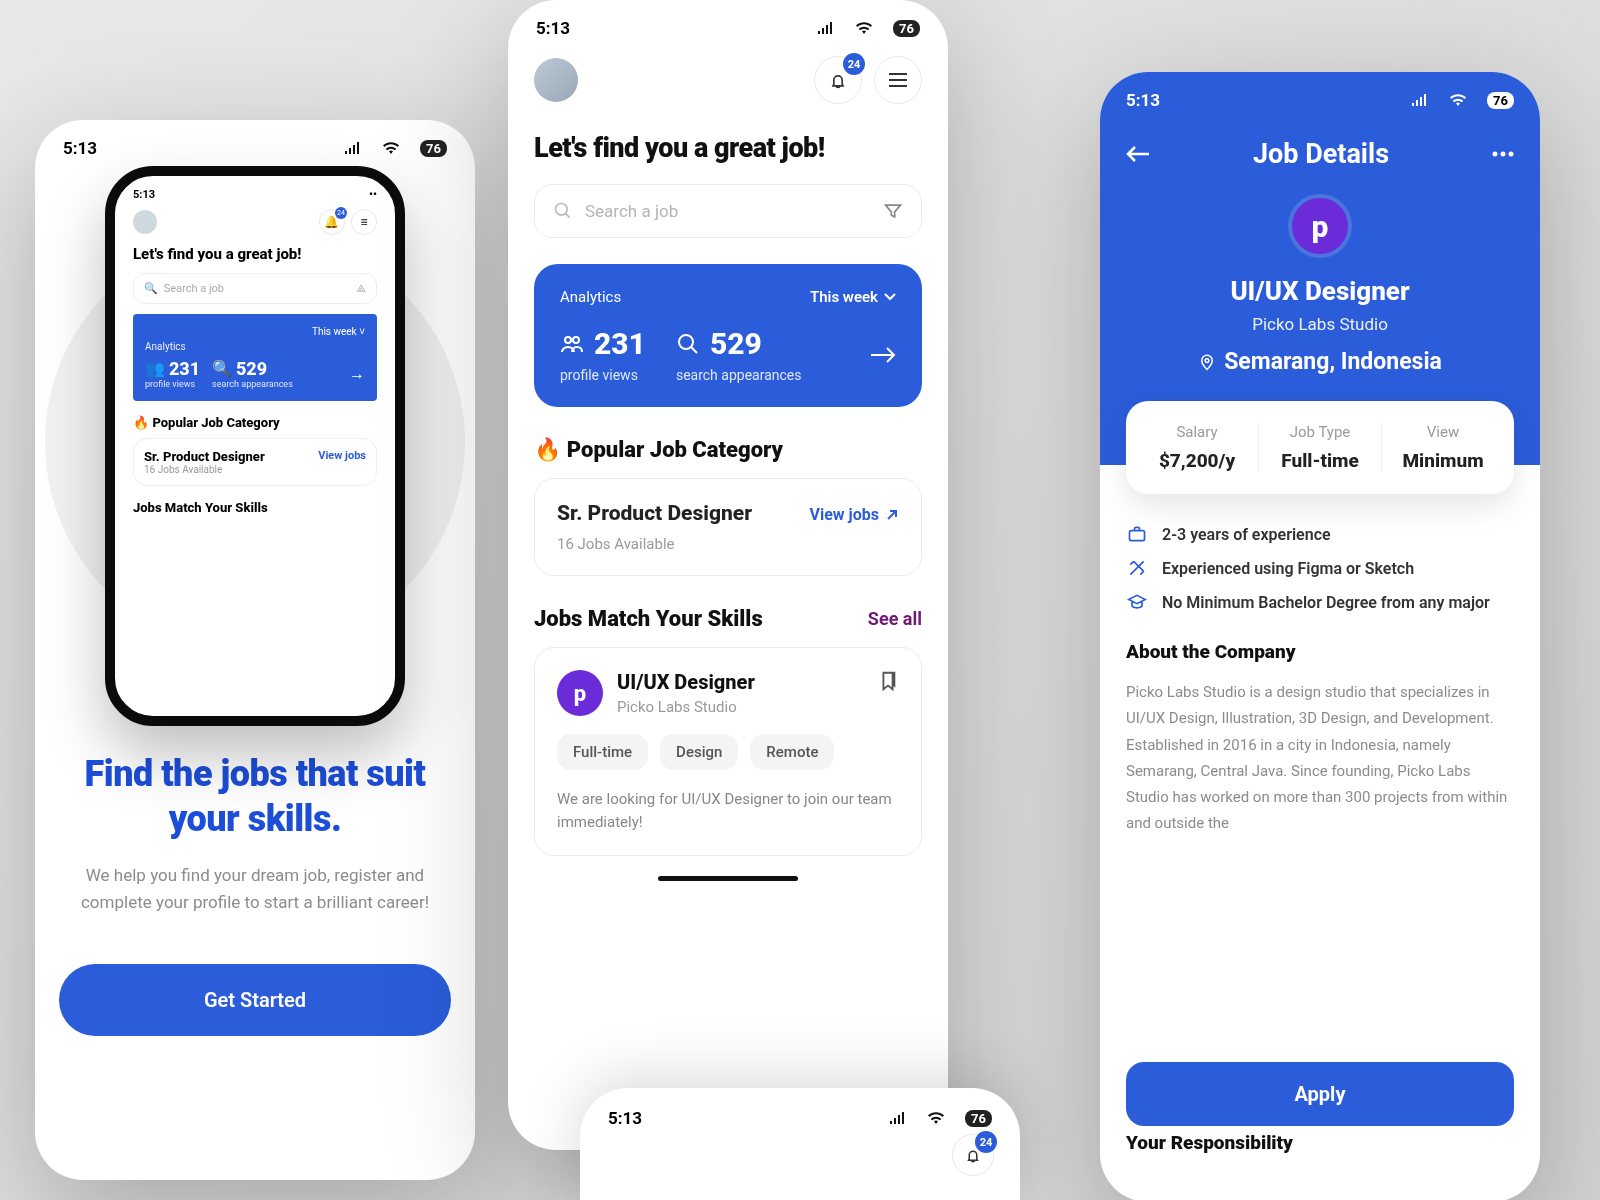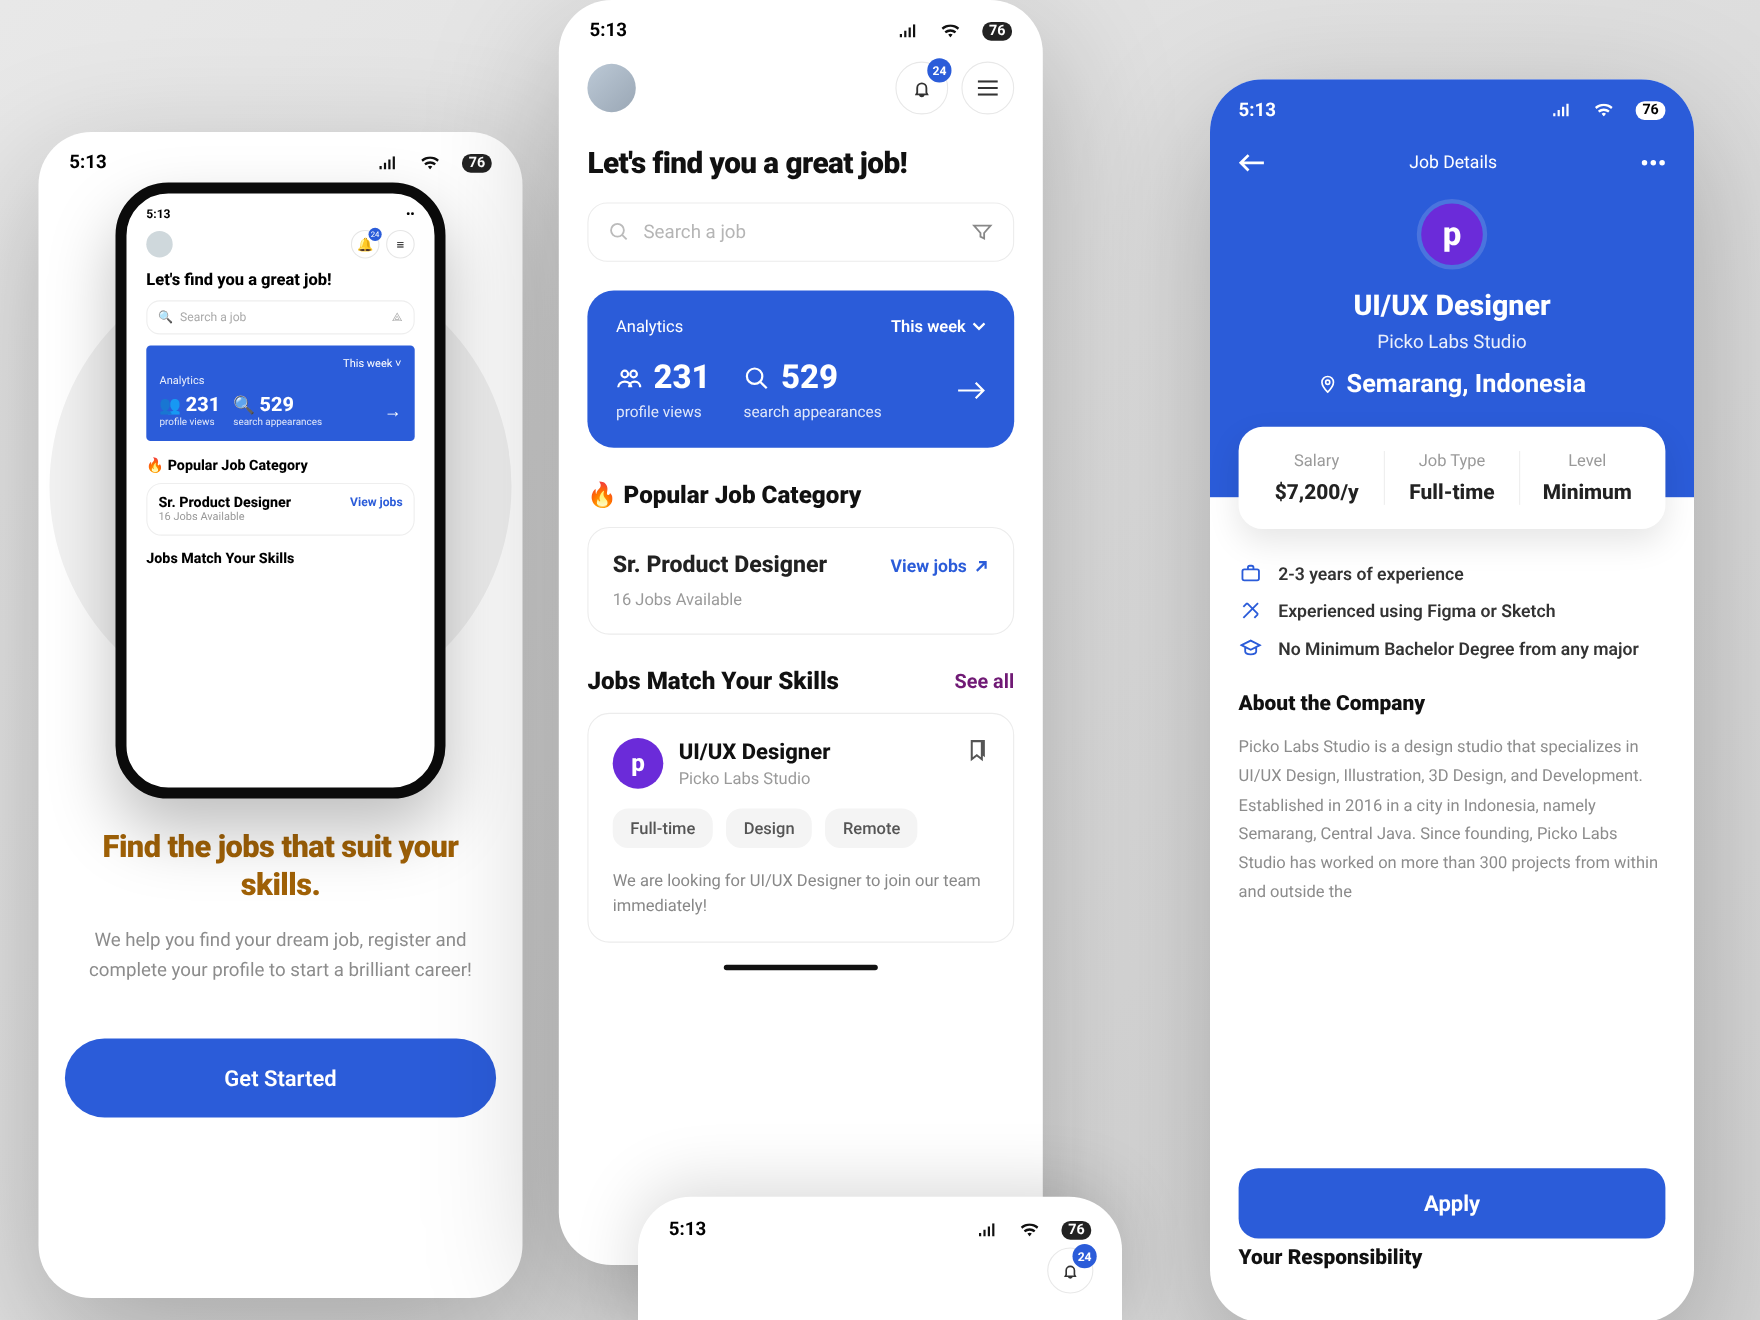--- a/index.html
+++ b/index.html
@@ -92,21 +92,21 @@
 .inner-phone .card-an .big{font-size:18px;font-weight:800;}
 .inner-phone .card-an .sub{font-size:9px;opacity:.85;}
 .inner-phone .card-an .tw{font-size:10px;text-align:right;margin-bottom:4px;}
 .inner-phone .sect{font-weight:800;font-size:13px;margin:14px 0 8px;display:flex;align-items:center;gap:4px;}
 .inner-phone .jobrow{border:1px solid #eee;border-radius:14px;padding:10px;}
 .inner-phone .jobrow .jt{font-weight:800;font-size:13px;}
 .inner-phone .jobrow .ja{font-size:10px;color:#999;}
 .inner-phone .jobrow .vj{color:#2b5cd9;font-size:11px;font-weight:700;float:right;}
 
 .onboard-text { padding: 30px 36px 0; text-align: center; }
-.onboard-text h1 { font-size: 28px; font-weight: 900; line-height: 1.25; letter-spacing:-.5px; color:#a16207; }
+.onboard-text h1 { font-size: 36px; font-weight: 900; line-height: 1.25; letter-spacing:-.5px; color:#1d4ed8; }
 .onboard-text p { color:#8c8c8c; font-size:17px; line-height:1.6; margin-top:20px; }
 .cta-btn {
   margin: 48px 24px 0;
   background:#2b5cd9;
   color:#fff;
   border-radius: 38px;
   padding: 24px 0;
   text-align:center;
   font-size:20px;
   font-weight:600;
@@ -173,21 +173,21 @@
   top: 72px;
   height: 1130px;
 }
 .detail-head {
   background:#2b5cd9;
   color:#fff;
   padding: 0 26px 90px;
   position:relative;
 }
 .detail-head .bar{display:flex;align-items:center;justify-content:space-between;padding:18px 0 0;}
-.detail-head .title{font-size:16px;font-weight:400;}
+.detail-head .title{font-size:27px;font-weight:700;}
 .detail-head .logo{width:64px;height:64px;border-radius:50%;background:#6b2bd9;display:flex;align-items:center;justify-content:center;margin:24px auto 0;font-size:30px;font-weight:800;border:4px solid #4a74de;}
 .detail-head h3{font-size:26px;font-weight:800;text-align:center;margin-top:18px;}
 .detail-head .co{text-align:center;font-size:17px;opacity:.9;margin-top:8px;}
 .detail-head .loc{display:flex;align-items:center;justify-content:center;gap:8px;margin-top:14px;font-weight:700;font-size:23px;}
 
 .pill-card{
   background:#fff;
   margin: -64px 26px 0;
   border-radius:22px;
   box-shadow:0 12px 30px rgba(0,0,0,.1);
@@ -494,21 +494,21 @@
     <div class="pill-card">
       <div class="col">
         <div class="l">Salary</div>
         <div class="v">$7,200/y</div>
       </div>
       <div class="col">
         <div class="l">Job Type</div>
         <div class="v">Full-time</div>
       </div>
       <div class="col">
-        <div class="l">Level</div>
+        <div class="l">View</div>
         <div class="v">Minimum</div>
       </div>
     </div>
 
     <div class="detail-body">
       <div class="req-item">
         <span class="ic">
             <svg width="20" height="20" viewBox="0 0 24 24">
               <rect x="3" y="8" width="18" height="12" rx="2" fill="none" stroke="#2b5cd9" stroke-width="2"></rect>
               <path fill="none" stroke="#2b5cd9" stroke-width="2" d="M9 8V6a2 2 0 012-2h2a2 2 0 012 2v2"></path>

